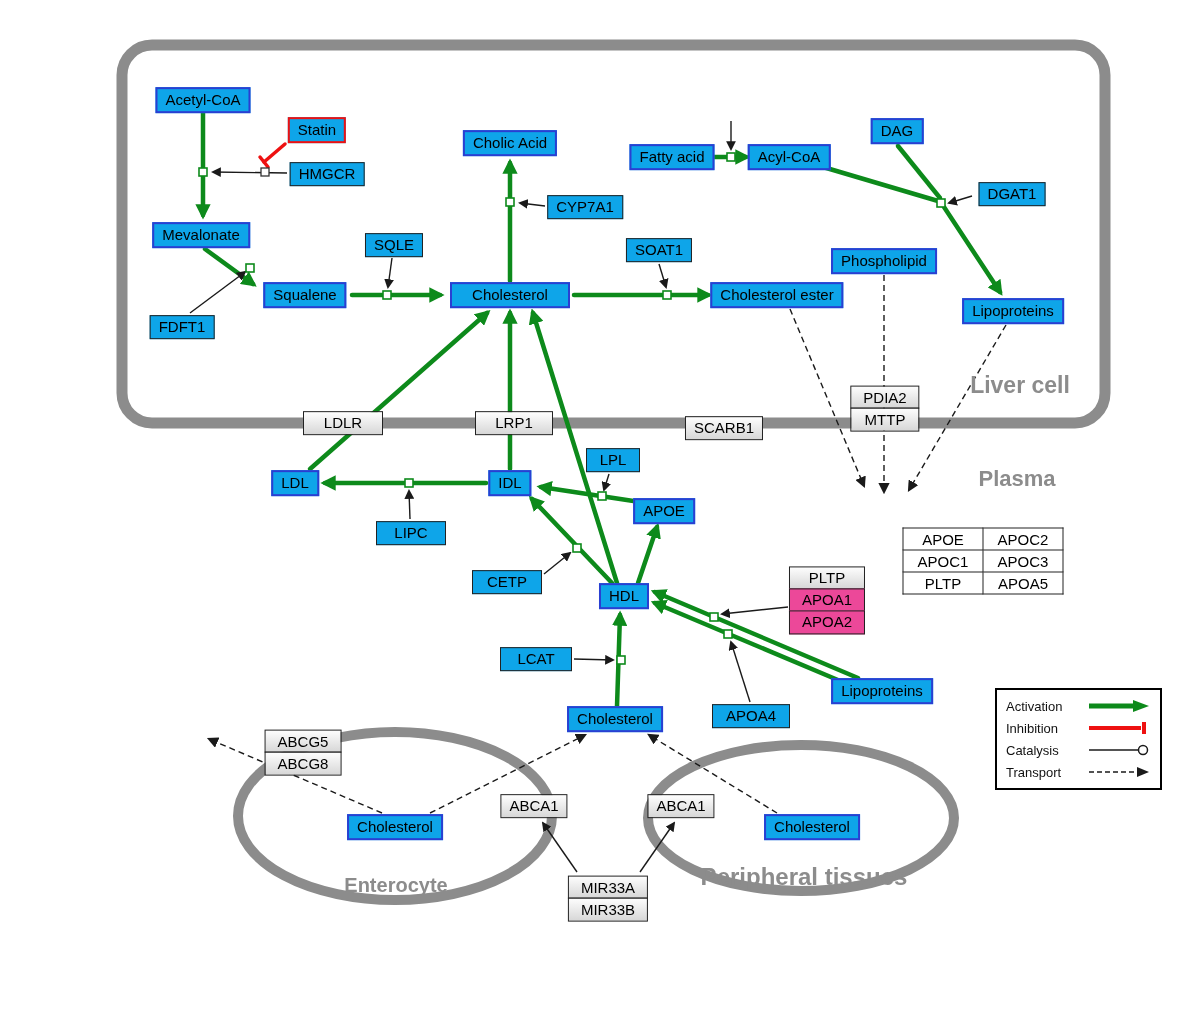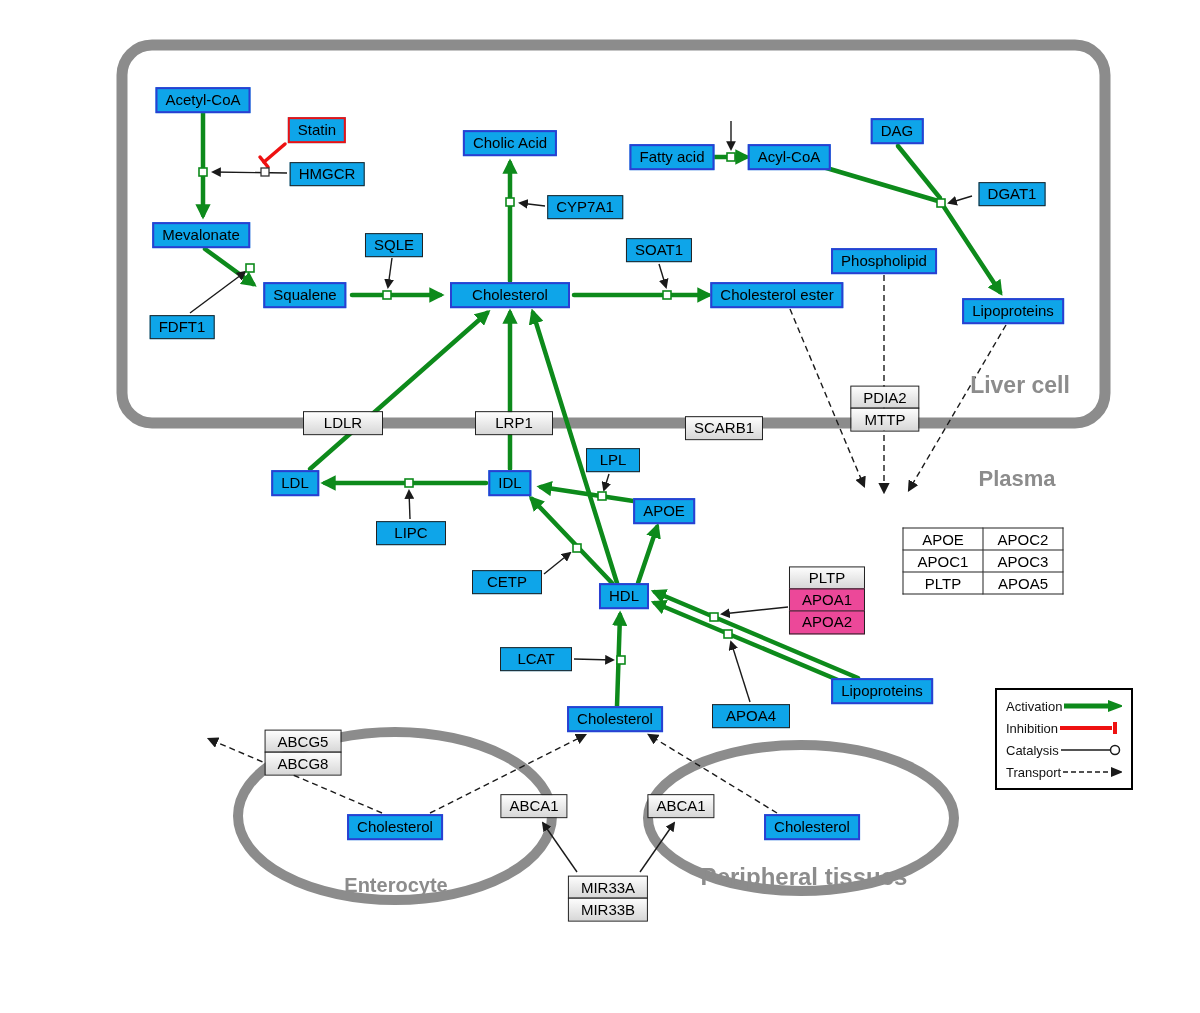--- a/index.html
+++ b/index.html
@@ -215,21 +215,21 @@
   <div class="node stack" style="left:608px;top:899px">
     <div class="row gray">MIR33A</div>
     <div class="row gray">MIR33B</div>
   </div>
 
   <div class="cmp-label" style="left:1020px;top:369px;font-size:23px">Liver cell</div>
   <div class="cmp-label" style="left:1017px;top:463px;font-size:22px">Plasma</div>
   <div class="cmp-label" style="left:396px;top:869px;font-size:20px">Enterocyte</div>
   <div class="cmp-label" style="left:804px;top:861px;font-size:24px">Peripheral tissues</div>
 
-  <div class="legend" style="left:995px;top:688px;width:138px;height:102px">
+  <div class="legend" style="left:995px;top:688px;width:167px;height:102px">
     <div class="legend-row">
       <span>Activation</span>
       <svg width="64" height="14">
         <line x1="2" y1="7" x2="48" y2="7" class="st-act" stroke-width="5"></line>
         <path d="M46,1 L62,7 L46,13 z" class="fill-act"></path>
       </svg>
     </div>
     <div class="legend-row">
       <span>Inhibition</span>
       <svg width="64" height="14">

